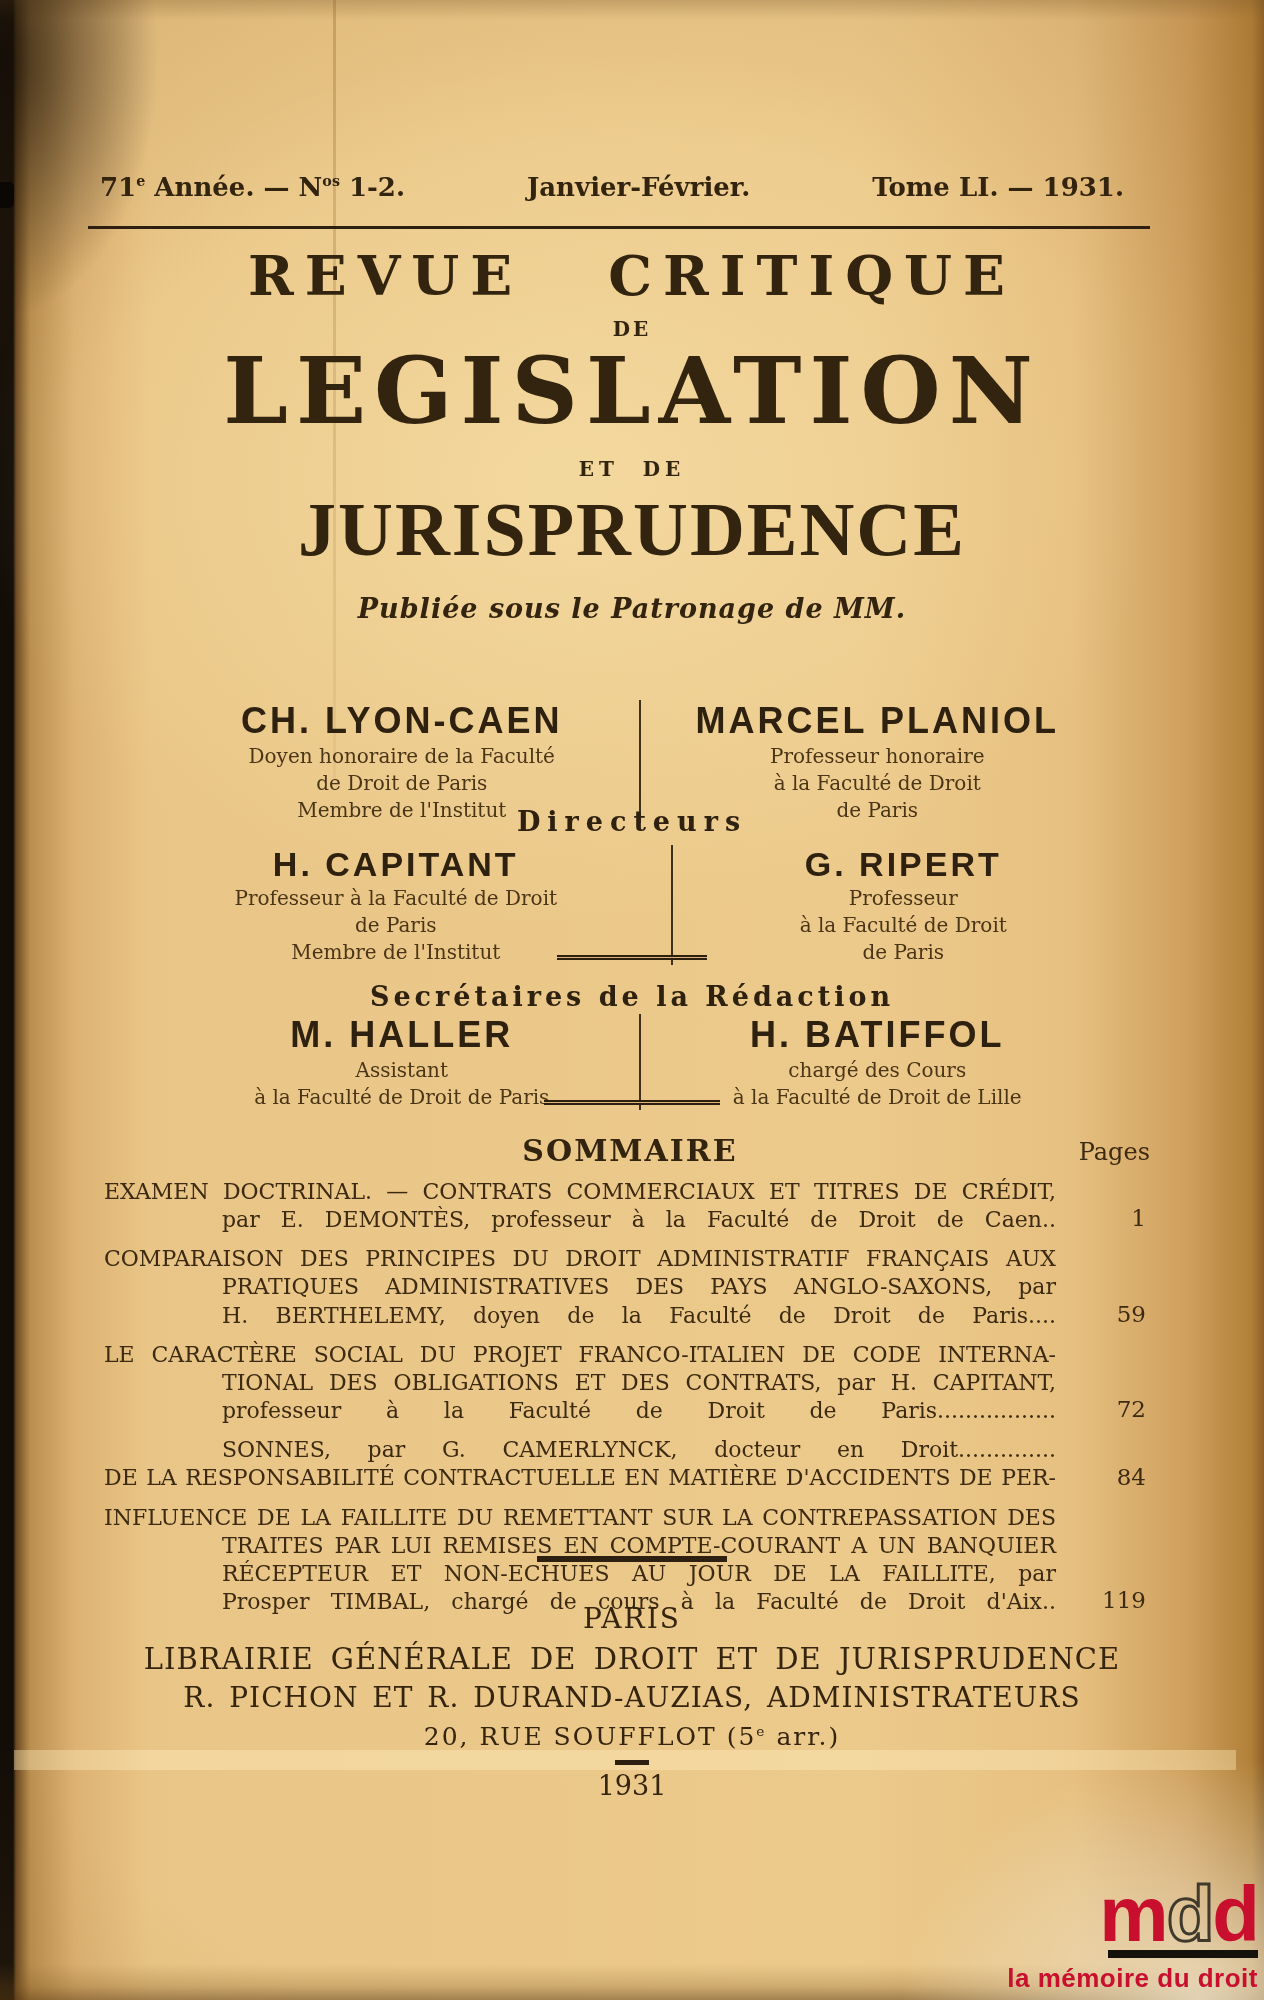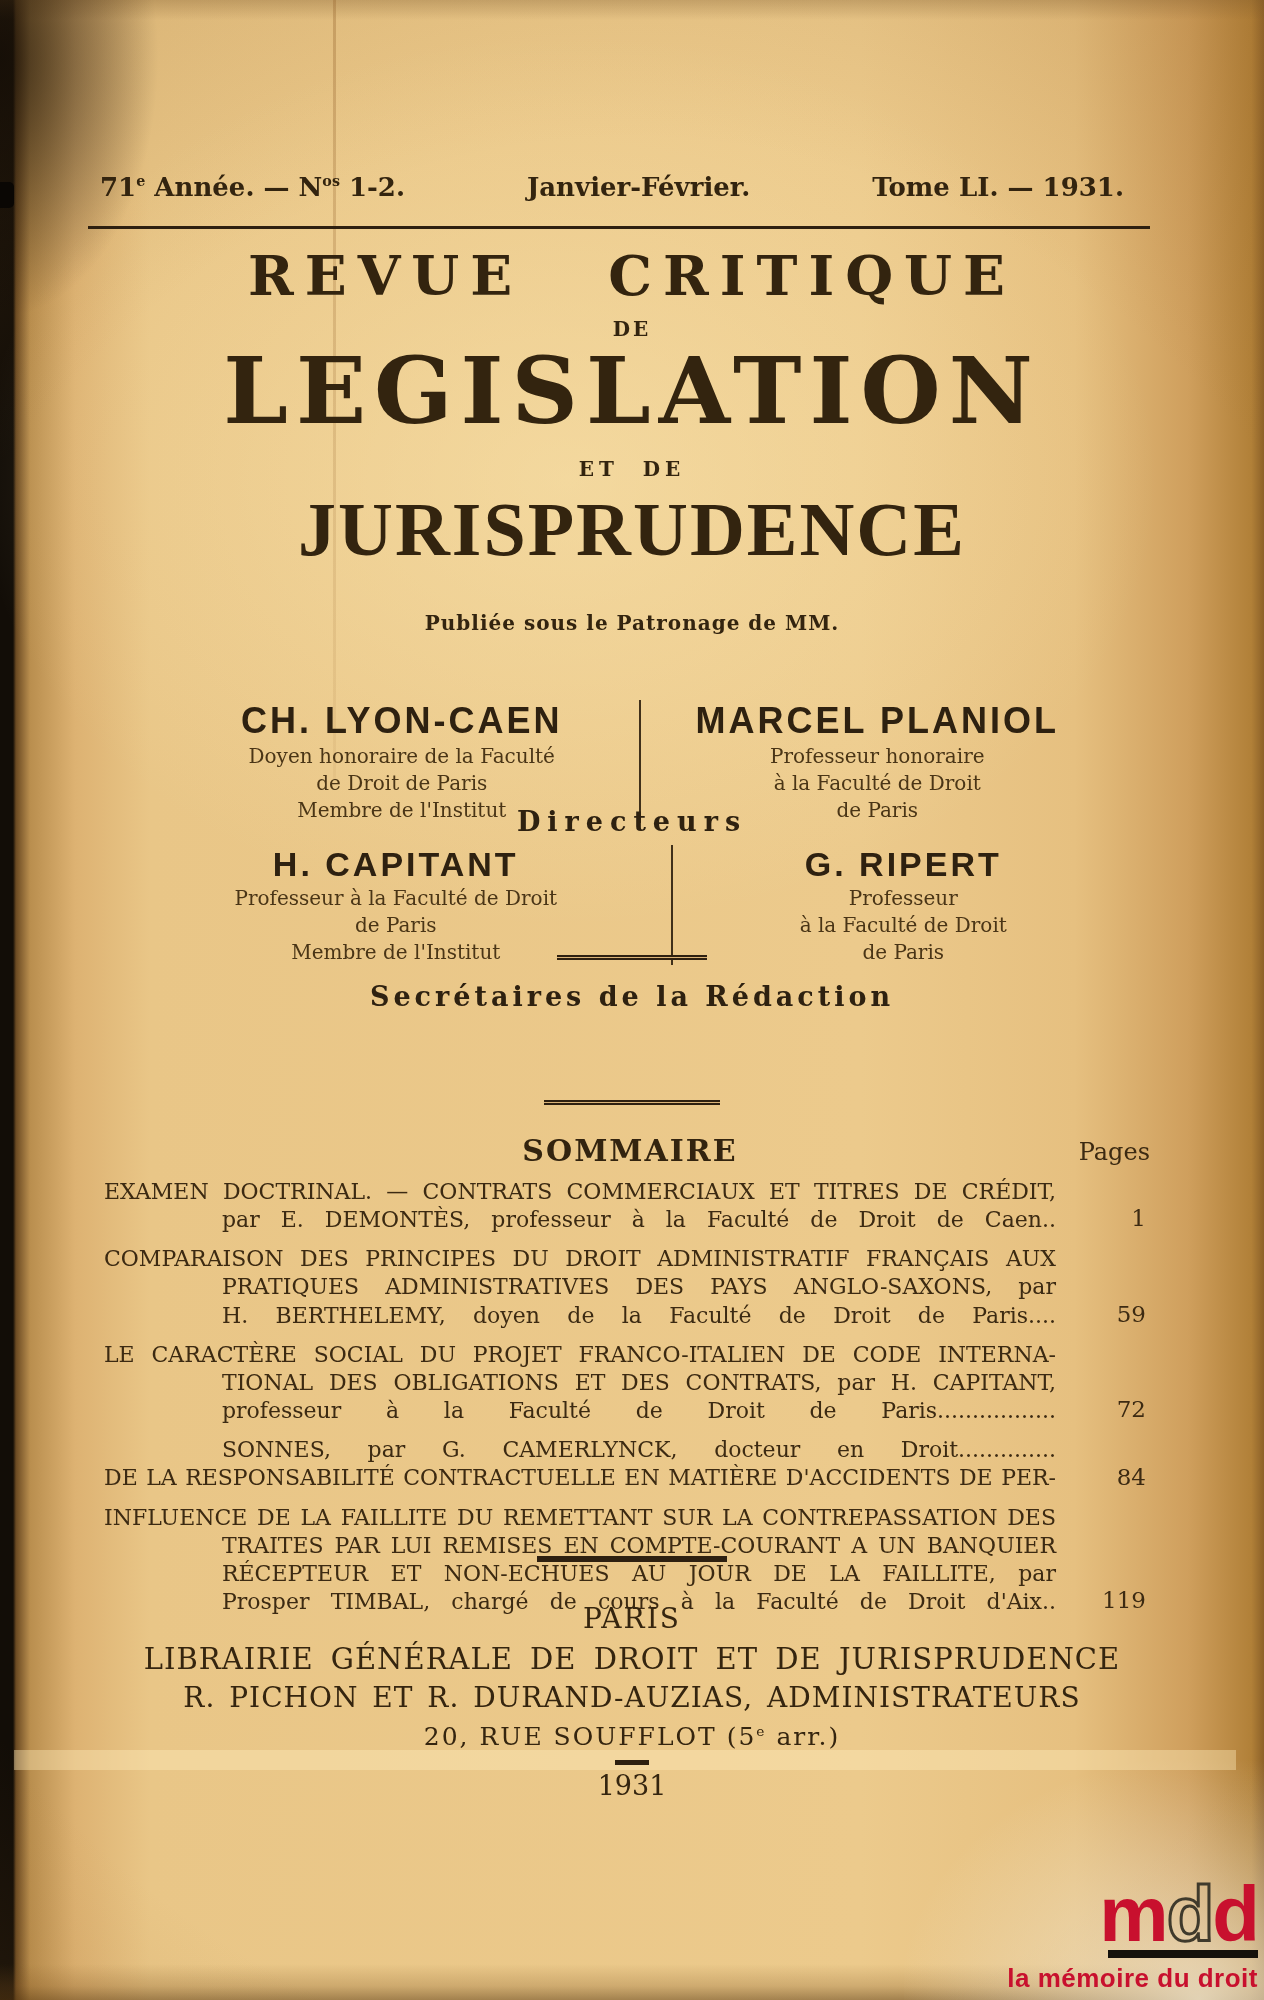--- a/index.html
+++ b/index.html
@@ -28,21 +28,21 @@
     display:flex; justify-content:space-between; font-weight:bold; font-size:26px; color:#33240f; }
   .sup { font-size:0.55em; vertical-align:super; }
   .rule-top { position:absolute; top:226px; left:88px; width:1062px; height:3px; background:#2e2010; }
 
   .title-block { position:absolute; top:246px; left:0; width:100%; text-align:center; color:#33240f; }
   .t1 { font-size:55px; font-weight:bold; letter-spacing:11px; word-spacing:55px; line-height:1.1; }
   .t2 { font-size:20px; font-weight:bold; letter-spacing:3px; margin-top:10px; }
   .t3 { font-size:92px; font-weight:bold; letter-spacing:8px; margin-top:2px; line-height:1.05; }
   .t4 { font-size:20px; font-weight:bold; letter-spacing:5px; word-spacing:12px; margin-top:18px; }
   .t5 { font-size:76px; font-weight:bold; letter-spacing:2px; margin-top:10px; line-height:1.0;font-family:Liberation Serif, serif; }
-  .subtitle { font-size:20px; font-weight:bold; margin-top:44px; letter-spacing:1px; }
+  .subtitle { font-size:27px; font-weight:bold; margin-top:26px; letter-spacing:1px;font-style:italic; }
 
   .cols { position:absolute; display:flex; }
   .col { flex:1; text-align:center; padding:0 8px; }
   .col + .col { border-left:2px solid #40301a; }
   .person-name { font-family:"Liberation Sans", sans-serif; font-weight:bold; letter-spacing:3px; color:#2e2110; }
   .name-30 { font-size:36px; }
   .name-34 { font-size:34px; }
   .person-line { font-size:20px; margin-top:2px; color:#4a3516; line-height:1.25; }
 
   .patrons-row { top:700px; left:165px; right:150px; }
@@ -138,20 +138,32 @@
       <div class="person-name name-34">G. RIPERT</div>
       <div class="person-line">Professeur</div>
       <div class="person-line">à la Faculté de Droit</div>
       <div class="person-line">de Paris</div>
     </div>
   </div>
 
   <div class="hr-double hr1"></div>
 
   <div class="heading-serif secretaires-heading">Secrétaires de la Rédaction</div>
+  <div class="cols secretaires-row">
+    <div class="col">
+      <div class="person-name name-30">M. HALLER</div>
+      <div class="person-line">Assistant</div>
+      <div class="person-line">à la Faculté de Droit de Paris</div>
+    </div>
+    <div class="col">
+      <div class="person-name name-30">H. BATIFFOL</div>
+      <div class="person-line">chargé des Cours</div>
+      <div class="person-line">à la Faculté de Droit de Lille</div>
+    </div>
+  </div>
 
   <div class="hr-double hr2"></div>
 
   <div class="sommaire-head">
     <div class="sommaire-title">SOMMAIRE</div>
     <div class="pages-label">Pages</div>
   </div>
 
   <div class="toc">
     <div class="toc-entry">

